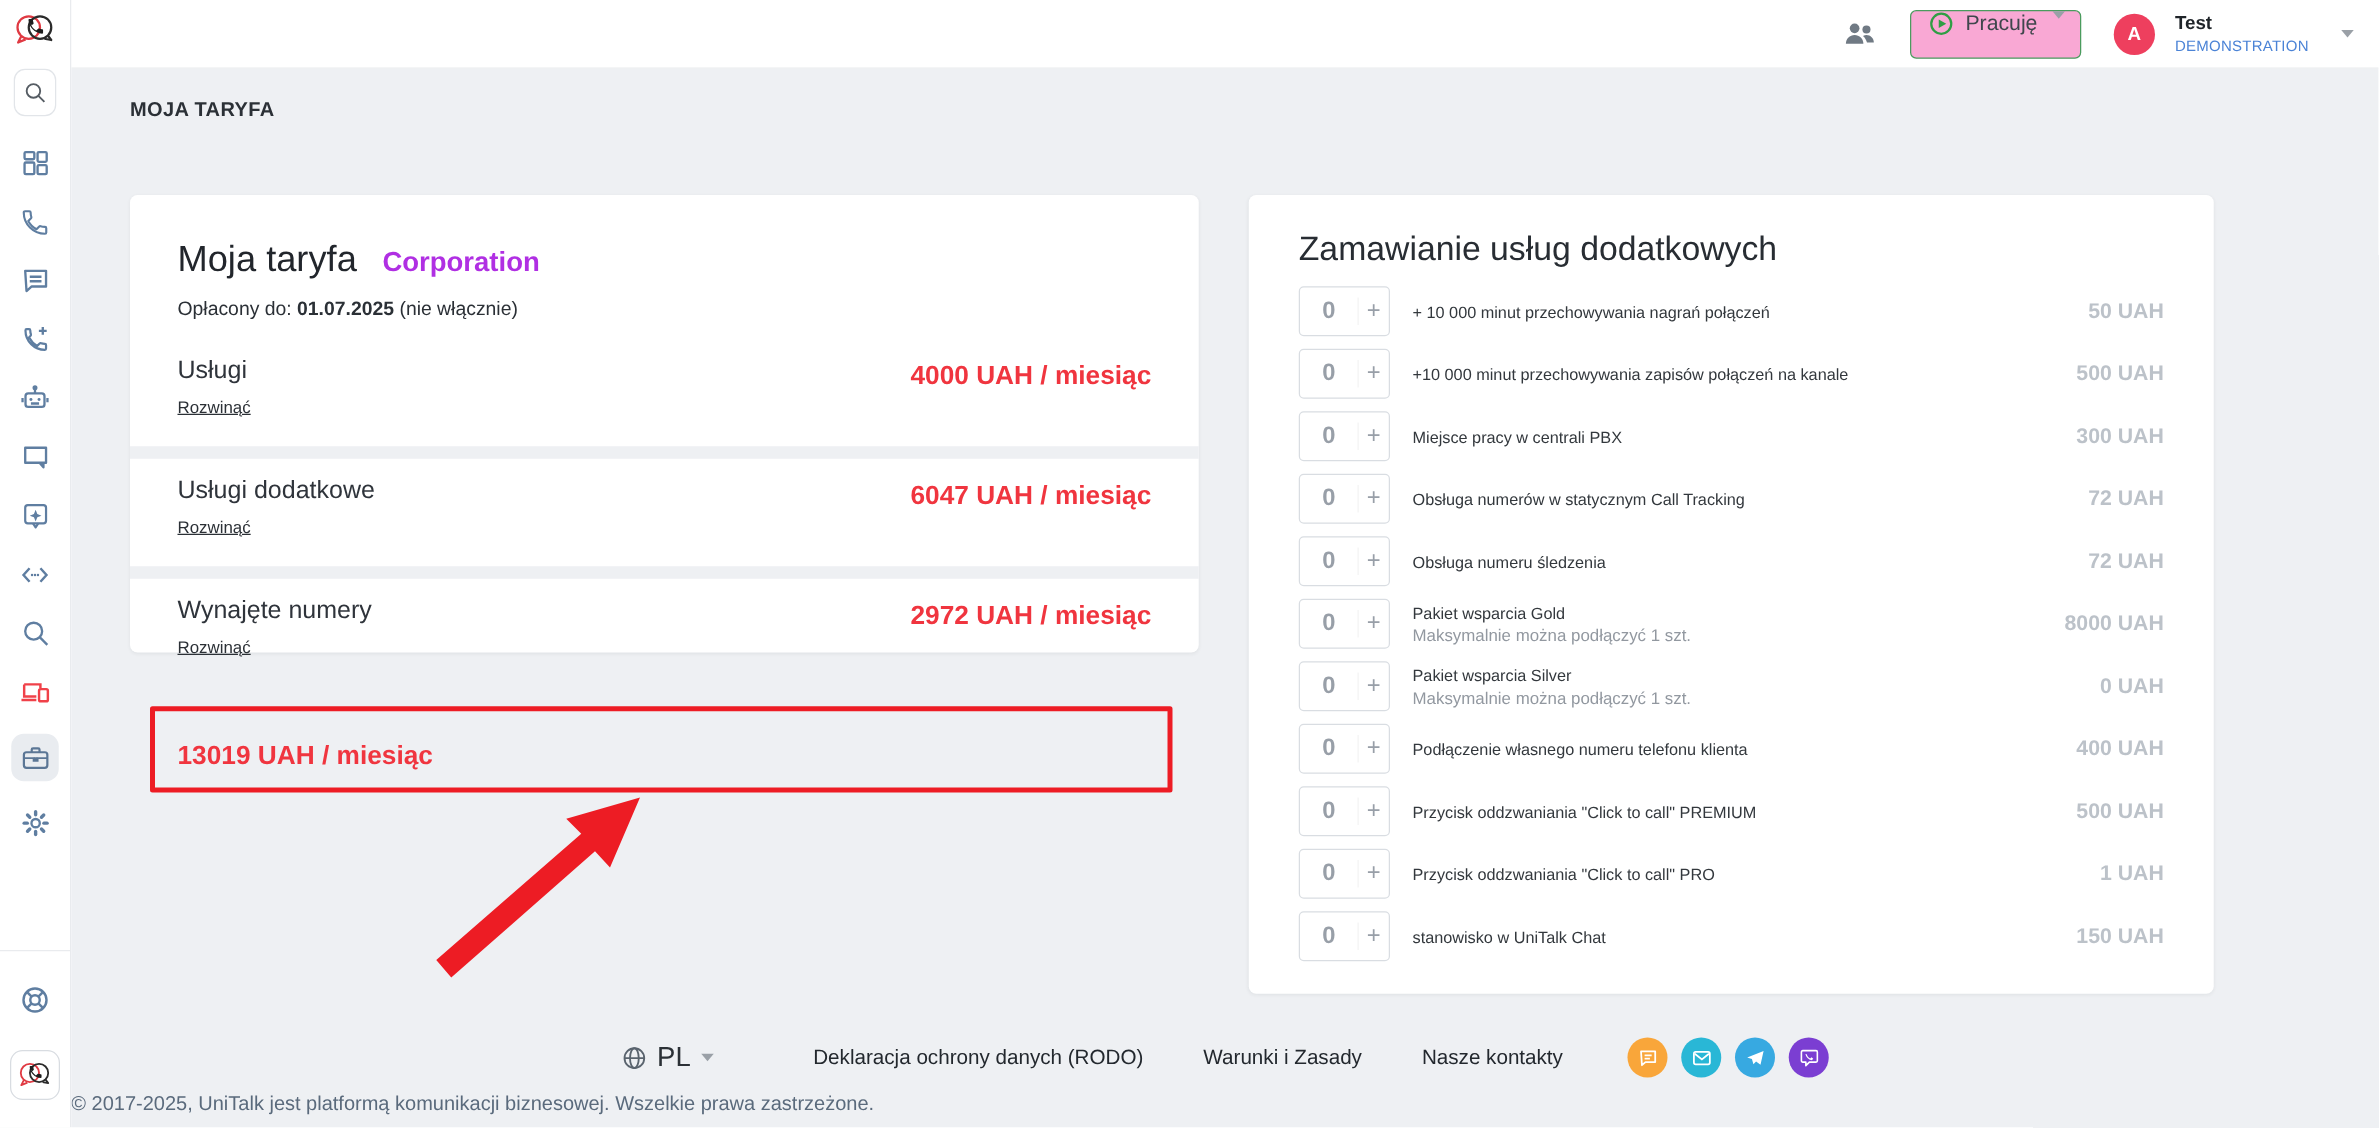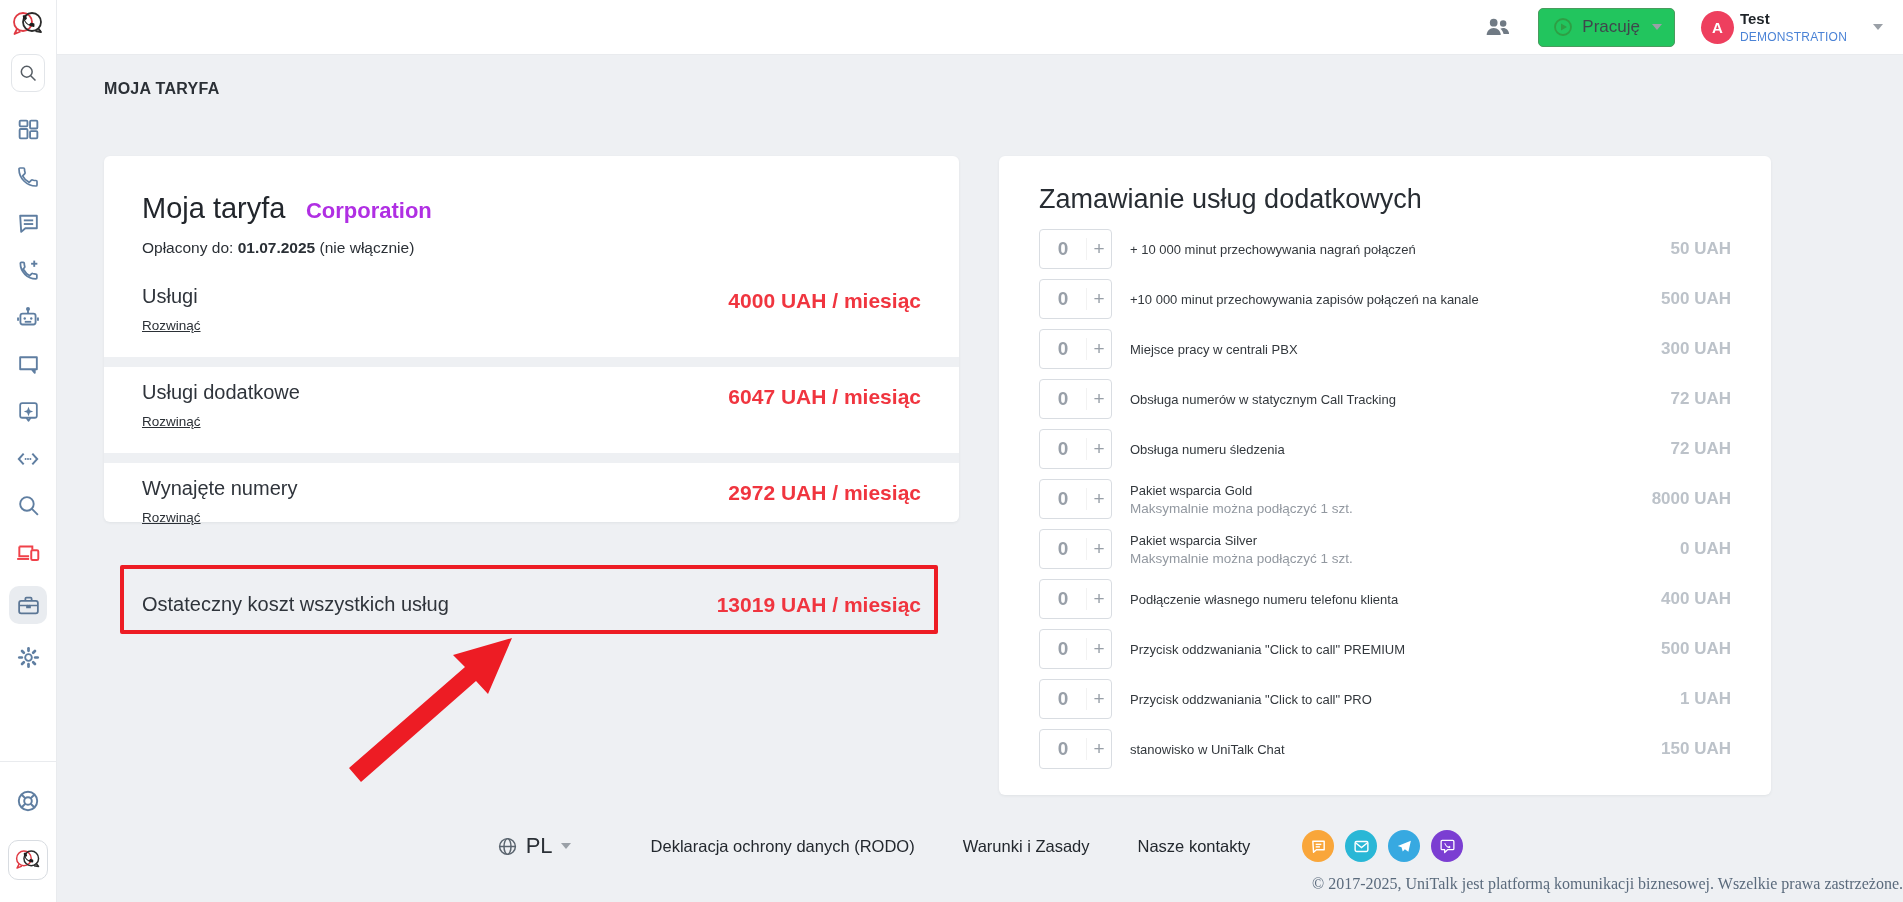--- a/index.html
+++ b/index.html
@@ -14,27 +14,27 @@
   .nav-ic { width:27px; height:27px; display:flex; align-items:center; justify-content:center; cursor:pointer; }
   .active-wrap { width:38px; height:38px; background:#e9ecf0; border-radius:10px; display:flex; align-items:center; justify-content:center; cursor:pointer; }
   .side-spacer { flex:1; }
   .side-divider { width:57px; height:1px; background:#e9ebee; margin-left:-1px; }
   .help-ic { margin:26px 0 22px; cursor:pointer; }
   .logo-bottom { width:40px; height:40px; border:1px solid #d8dce1; border-radius:10px; display:flex; align-items:center; justify-content:center; margin-bottom:22px; cursor:pointer; }
 
   
   .topbar { position:absolute; left:57px; right:0; top:0; height:55px; background:#fff; border-bottom:1px solid #e9ebee; display:flex; align-items:center; justify-content:flex-end; padding-right:20px; z-index:4; }
   .people-btn { margin-right:26px; cursor:pointer; display:flex; }
-  .work-btn { display:flex; align-items:center; height:39px; padding:0 12px 0 14px; border:1px solid #4a9b5e; background:#22c55e; border-radius:5px; cursor:pointer; }
+  .work-btn { display:flex; height:39px; padding:0 12px 0 14px; border:1px solid #4a9b5e; background:#f9a8d4; border-radius:5px; cursor:pointer; }
   .work-btn .lbl { margin-left:9px; font-size:17px; font-weight:500; color:#3f464c; }
   .caret { width:0; height:0; border-left:5px solid transparent; border-right:5px solid transparent; border-top:6px solid #9aa0a7; }
   .work-btn .caret { margin-left:12px; }
   .user-chip { display:flex; align-items:center; margin-left:26px; cursor:pointer; }
   .avatar { width:33px; height:33px; border-radius:50%; background:#ee3f5e; color:#fff; font-size:15px; font-weight:700; display:flex; align-items:center; justify-content:center; }
-  .user-names { margin-left:6px; margin-right:26px; }
+  .user-names { margin-left:16px; margin-right:26px; }
   .user-names .nm { font-size:15px; font-weight:700; color:#1f2429; }
   .user-names .org { margin-top:3px; font-size:12px; font-weight:500; color:#4b83d6; letter-spacing:.2px; }
 
   
   .content { position:absolute; left:57px; right:0; top:55px; bottom:0; background:#eef0f3; overflow:hidden; }
   .page-title { margin:25px 0 0 47px; font-size:16px; font-weight:700; color:#2b3036; letter-spacing:.3px; }
   .cards { display:flex; align-items:flex-start; gap:40px; margin:58px 0 0 47px; }
   .card { background:#fff; border-radius:6px; box-shadow:0 1px 3px rgba(40,50,60,.07); }
 
   
@@ -66,21 +66,21 @@
   .o-price { margin-left:auto; font-size:17px; font-weight:700; color:#bcc2c9; white-space:nowrap; padding-left:14px; }
 
   
   .footer-row { display:flex; align-items:center; justify-content:center; margin-top:35px; }
   .lang { display:flex; align-items:center; cursor:pointer; margin-right:56px; }
   .lang .code { font-size:22px; font-weight:500; color:#2b3036; margin:0 8px; }
   .lang .caret { border-top-color:#9aa0a7; }
   .f-link { font-size:16.5px; font-weight:500; color:#23282e; margin:0 24px; cursor:pointer; }
   .socials { display:flex; align-items:center; gap:11px; margin-left:28px; }
   .soc { width:32px; height:32px; border-radius:50%; display:flex; align-items:center; justify-content:center; cursor:pointer; }
-  .copyright { text-align:right; margin-top:13px; font-size:16px; font-weight:500; color:#5a6a7c;font-family:Liberation Serif, serif; }
+  .copyright { text-align:left; margin-top:13px; font-size:16px; font-weight:500; color:#5a6a7c; }
 
   .annotation-svg { position:absolute; left:0; top:0; width:100%; height:100%; pointer-events:none; z-index:3; }
 </style>
 </head>
 <body>
 
 <div class="app">
 
   <div class="sidebar">
     <div class="logo-top">
@@ -290,21 +290,20 @@
                 <div class="t-label">Wynajęte numery</div>
                 <span class="t-expand">Rozwinąć</span>
               </div>
               <div class="t-price"><b>2972 UAH</b> <span>/ miesiąc</span></div>
             </div>
             <div class="t-sep"></div>
           </div>
 
         <div class="t-total">
           <div class="highlight-box"></div>
-          <div class="t-label">Ostateczny koszt wszystkich usług</div>
           <div class="t-price"><b>13019 UAH</b> <span>/ miesiąc</span></div>
         </div>
       </div>
 
       <div class="card order-card">
         <div class="o-title">Zamawianie usług dodatkowych</div>
         <div>
 
             <div class="o-row">
               <div class="stepper">

